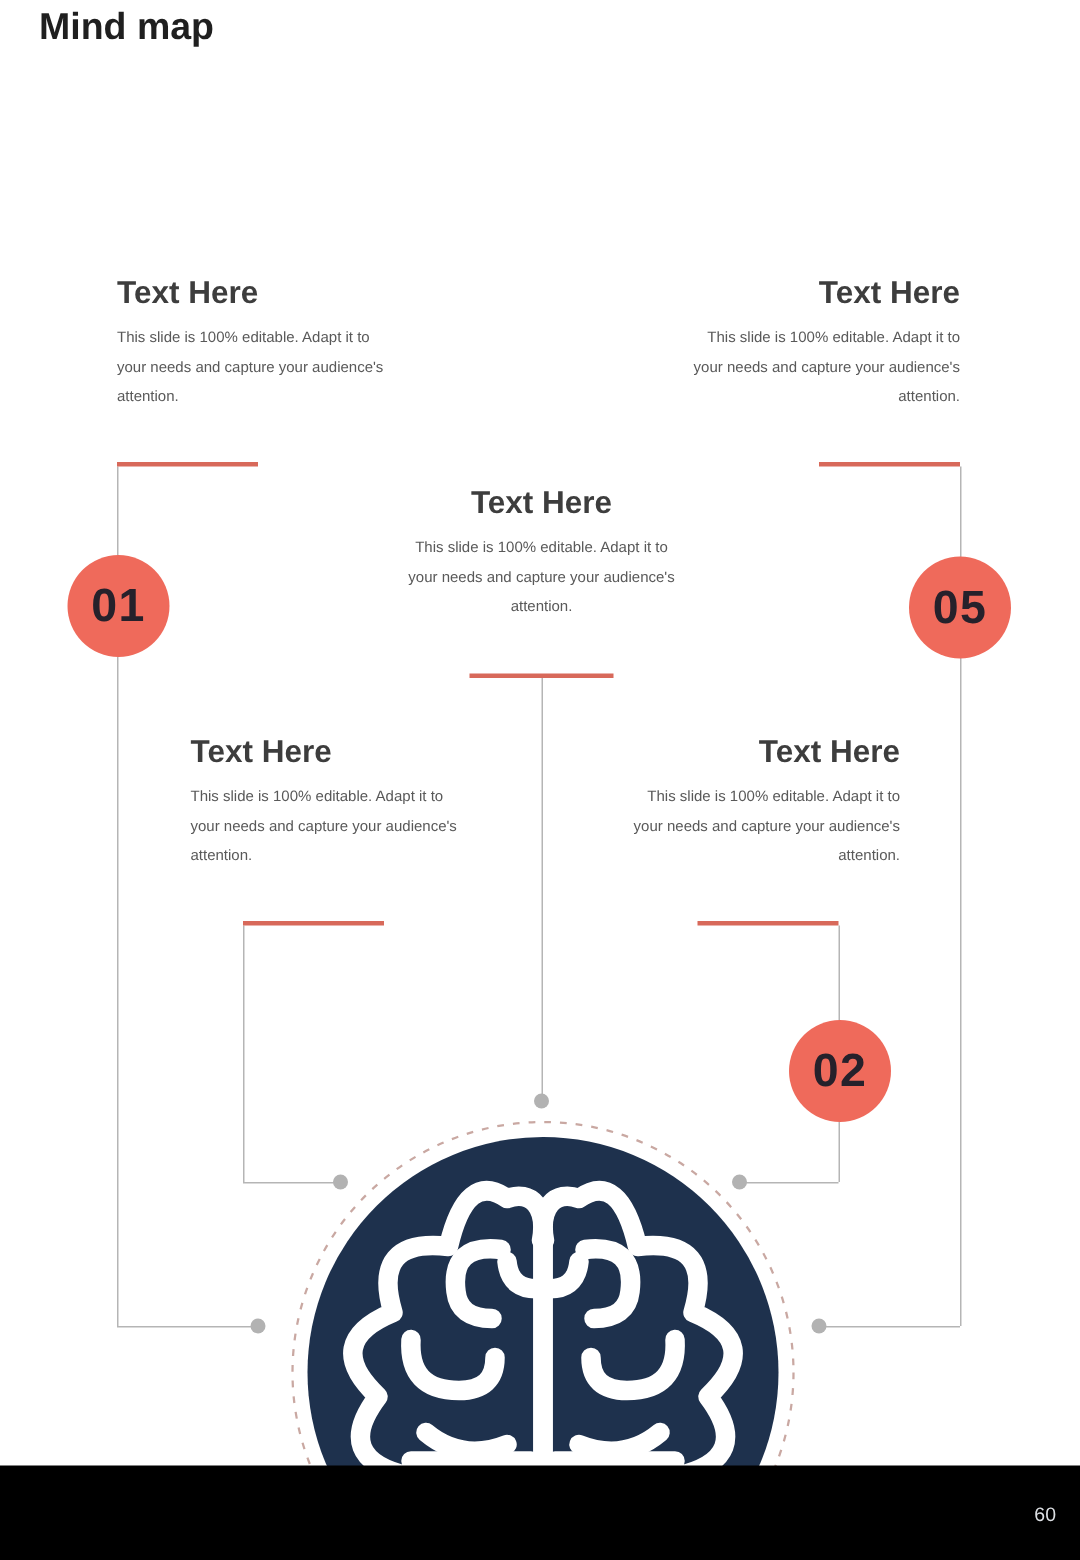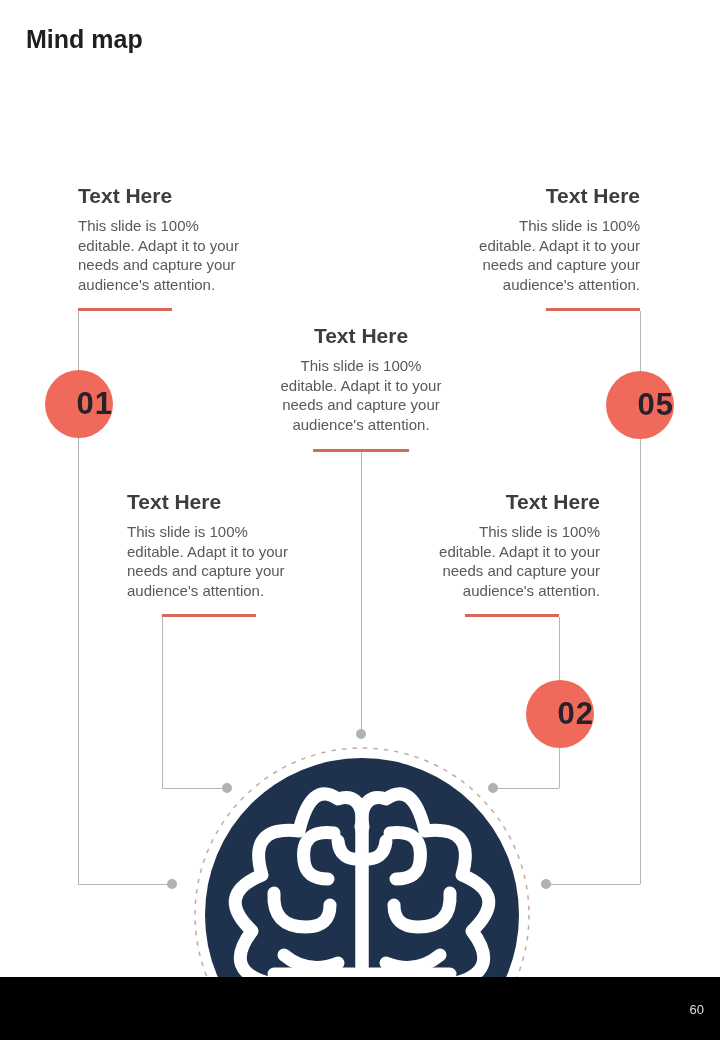--- a/index.html
+++ b/index.html
@@ -1,37 +1,37 @@
 <!DOCTYPE html>
 <html><head>
 <meta charset="utf-8">
 <style>
   html,body{margin:0;padding:0;}
   .slide{
     position:relative;width:720px;height:1040px;background:#ffffff;
     overflow:hidden;font-family:"Liberation Sans",sans-serif;
   }
   .title{
-    position:absolute;left:26px;top:25px;margin:0;
+    position:absolute;left:26px;top:4px;margin:0;
     font-size:25px;font-weight:700;color:#1f1f1f;
   }
   .tb{position:absolute;width:178px;}
   .tb .tb-h{font-size:21px;font-weight:700;color:#3d3d3d;line-height:22px;margin-bottom:9px;}
-  .tb .tb-b{font-size:15px;color:#595959;line-height:19.5px;}
+  .tb .tb-b{font-size:10px;color:#595959;line-height:19.5px;}
   .tb.align-left{text-align:left;}
   .tb.align-right{text-align:right;}
   .tb.align-center{text-align:center;}
   .underline{position:absolute;height:3px;background:#d8695a;}
   .line{position:absolute;background:#b5b5b5;}
   .line.v{width:1px;}
   .line.h{height:1px;}
   .dot{position:absolute;width:10px;height:10px;border-radius:50%;background:#b2b2b2;}
   .num-circle{
     position:absolute;width:68px;height:68px;border-radius:50%;background:#ef6a5b;
-    display:flex;align-items:center;justify-content:flex-end;
+    display:flex;align-items:center;justify-content:center;
   }
   .num-circle span{font-size:31px;font-weight:700;color:#26212b;letter-spacing:1px;}
   .brain-wrap{position:absolute;left:188px;top:741px;width:348px;height:348px;}
   .footer{
     position:absolute;left:0;top:977px;width:720px;height:65px;background:#000000;
     display:flex;align-items:center;justify-content:flex-end;z-index:10;text-decoration:underline;
   }
   .footer .pagenum{font-size:13px;color:#dcdfe3;padding-right:16px;}
 </style>
 </head>

